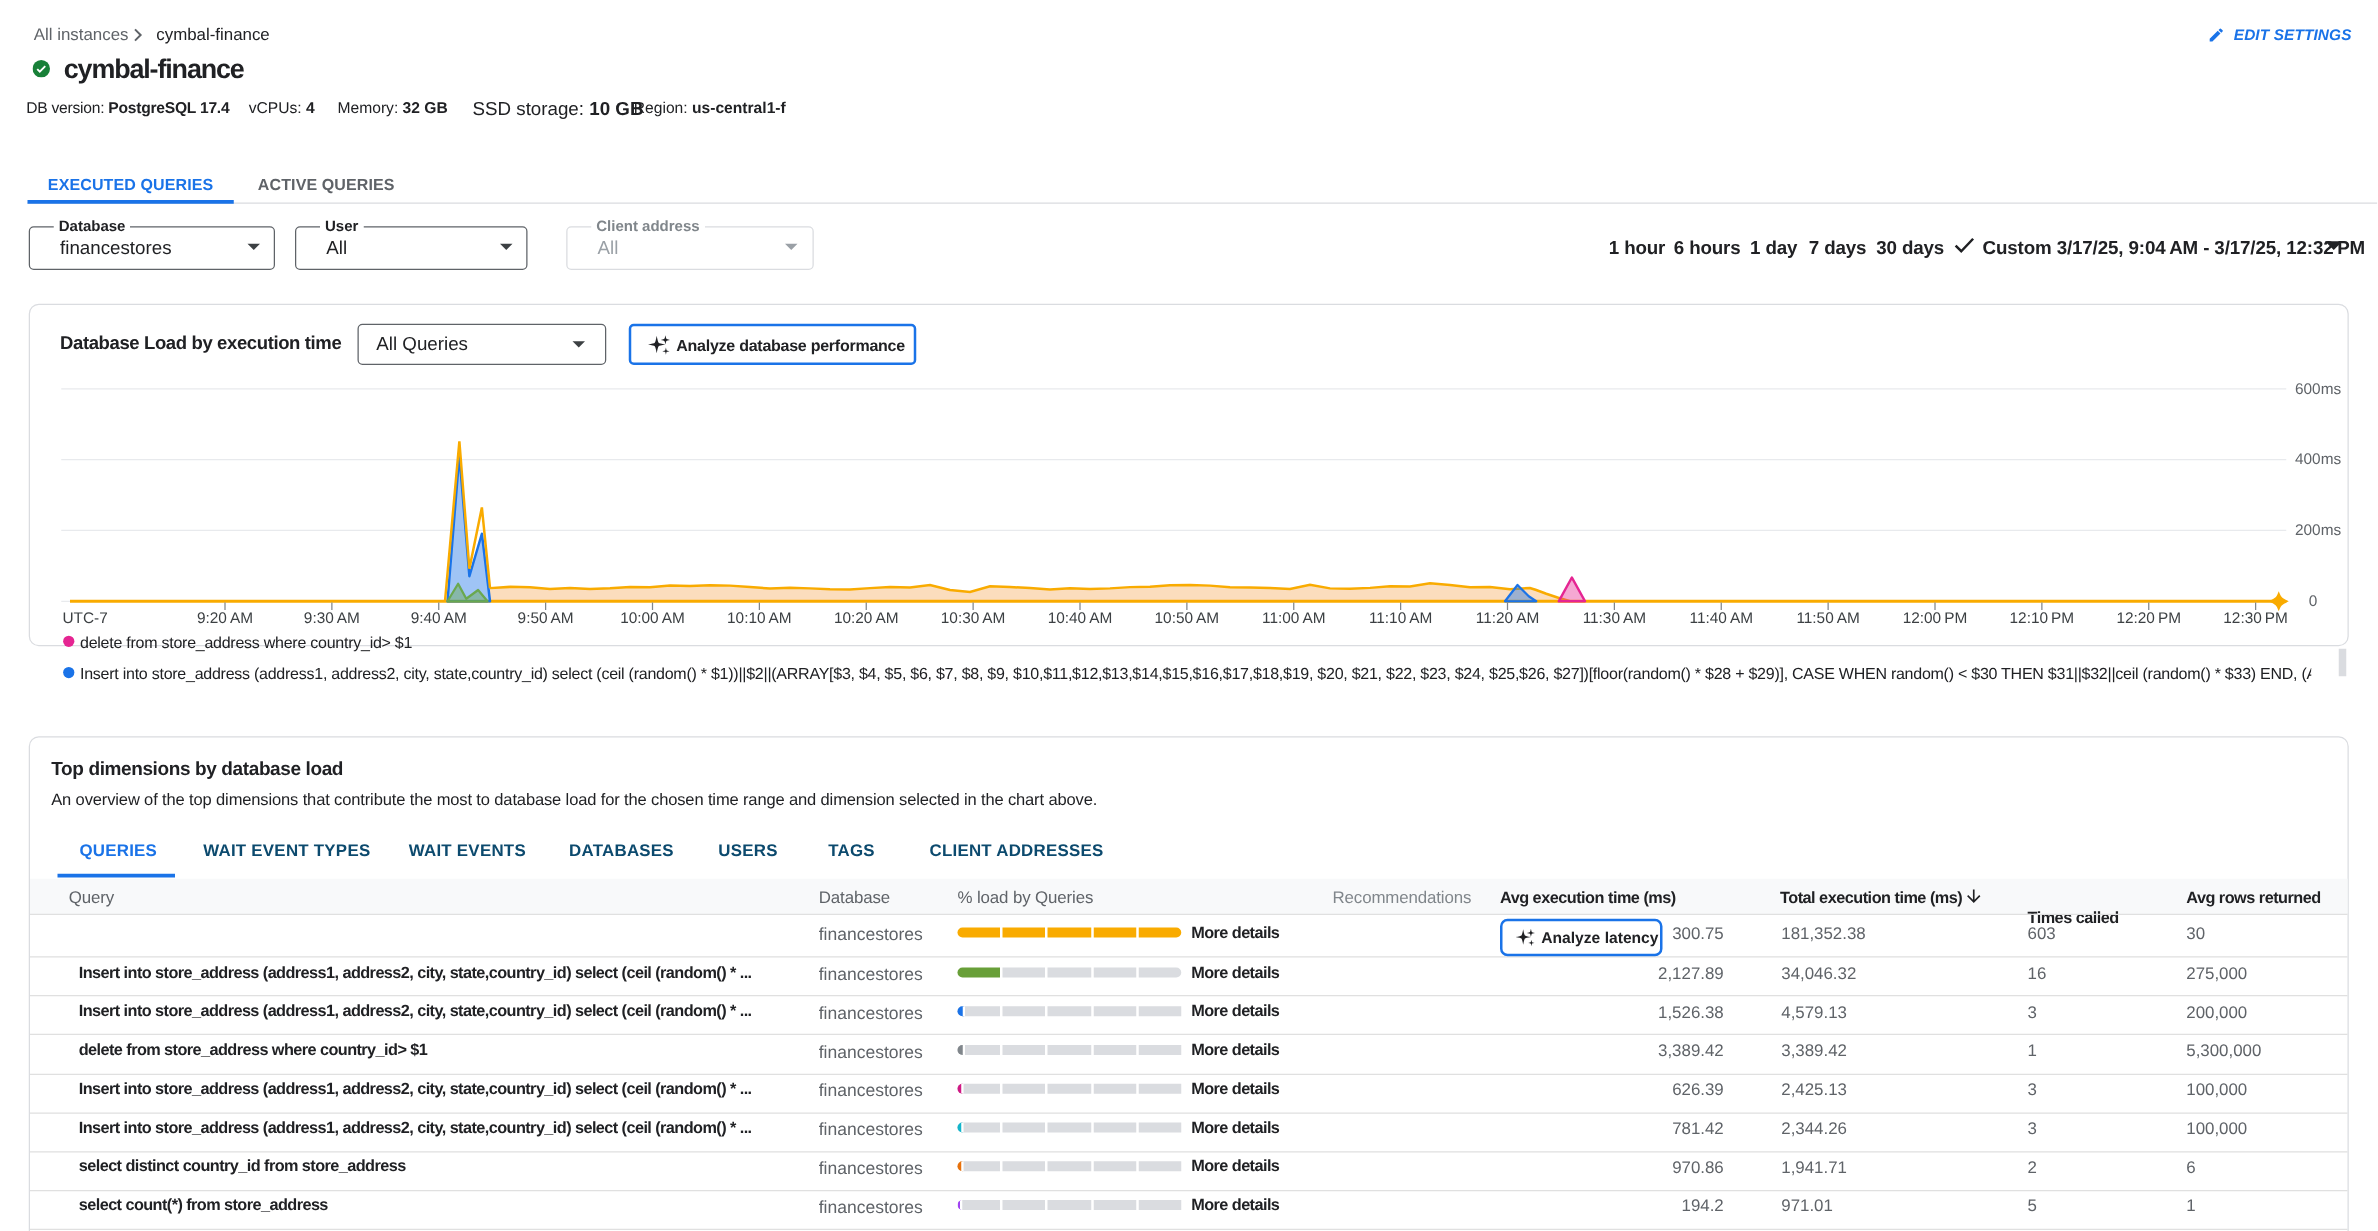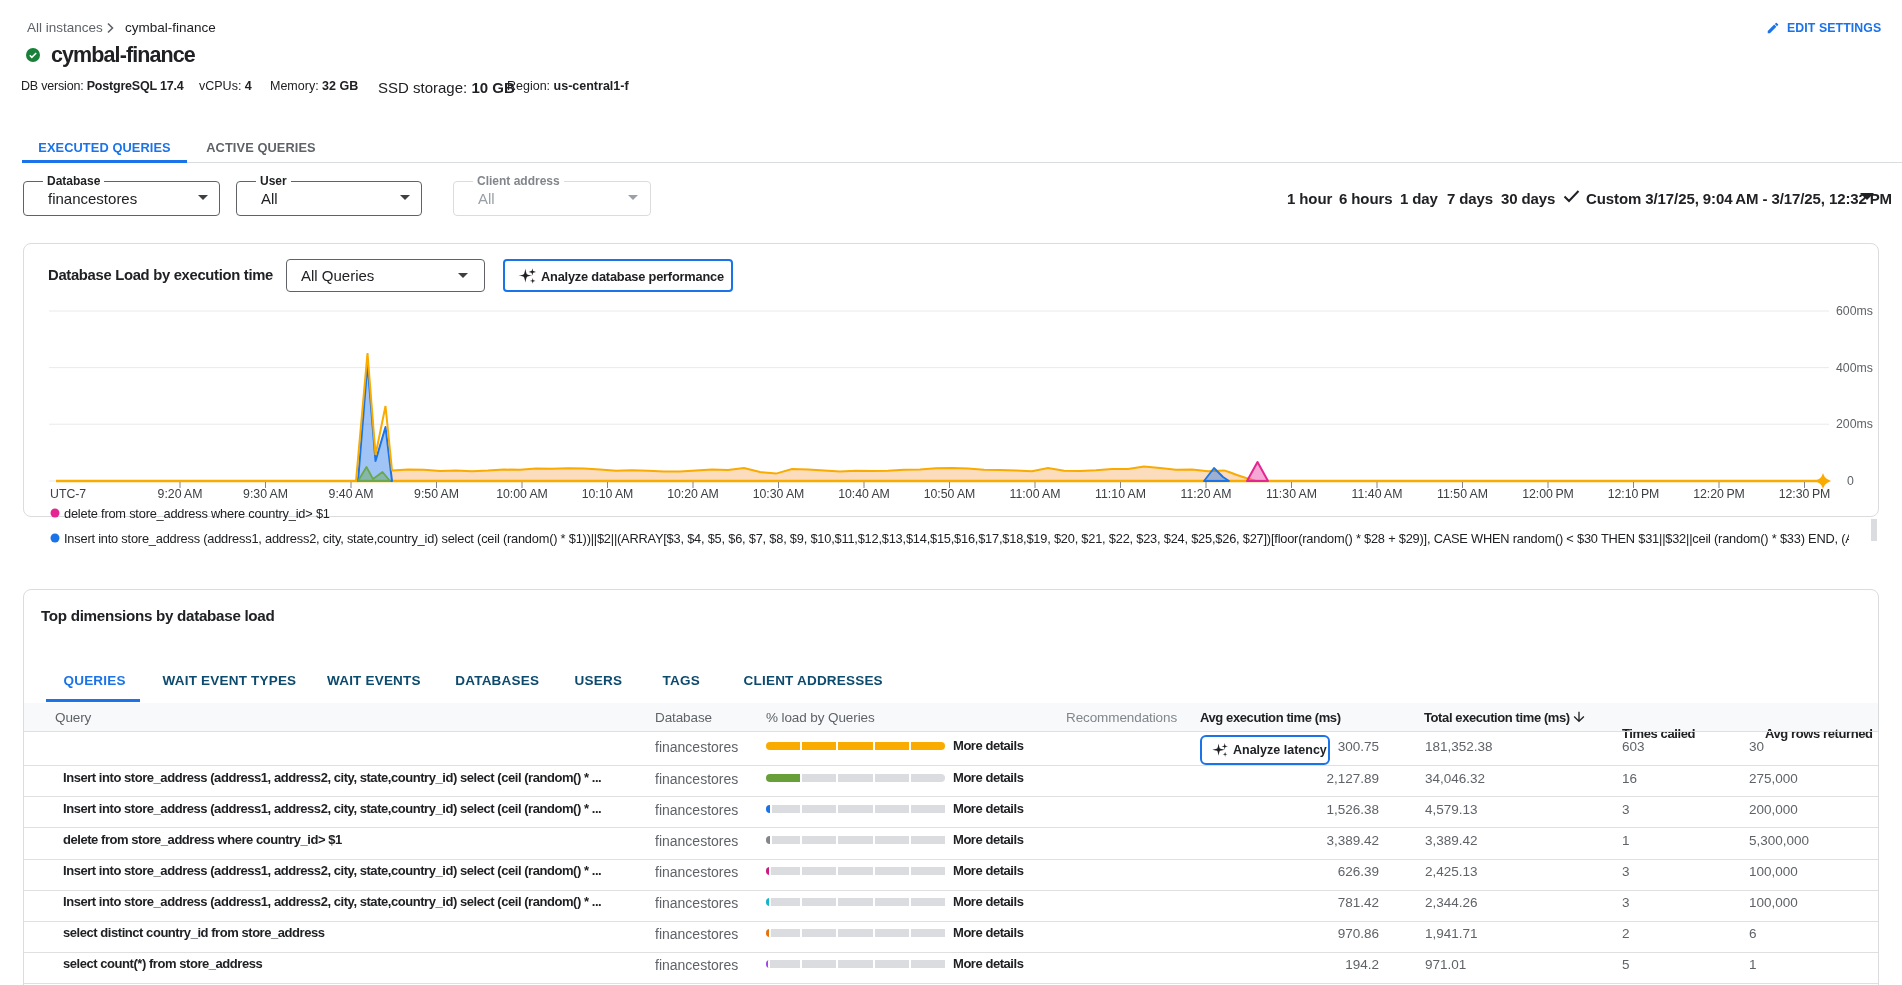--- a/index.html
+++ b/index.html
@@ -44,21 +44,21 @@
 
   <div class="abs" style="left:21px; top:79px; font-size:12.5px; letter-spacing:-0.2px;">DB version: <b>PostgreSQL 17.4</b></div>
   <div class="abs" style="left:199px; top:79px; font-size:12.5px;">vCPUs: <b>4</b></div>
   <div class="abs" style="left:270px; top:79px; font-size:12.5px;">Memory: <b>32 GB</b></div>
   <div class="abs" style="left:378px; top:79px; font-size:15px;">SSD storage: <b>10 GB</b></div>
   <div class="abs" style="left:507px; top:79px; font-size:12.5px;">Region: <b>us-central1-f</b></div>
 
   <svg class="abs" style="left:1766px; top:21px;" width="14" height="14" viewBox="0 0 24 24">
       <path fill="#1a73e8" d="M3 17.25V21h3.75L17.81 9.94l-3.75-3.75L3 17.25zM20.71 7.04a1 1 0 0 0 0-1.41l-2.34-2.34a1 1 0 0 0-1.41 0l-1.83 1.83 3.75 3.75 1.83-1.83z"></path>
     </svg>
-  <div class="abs" style="left:1787px; top:21px; font-size:12.3px; font-weight:700; letter-spacing:.1px; color:#1a73e8;">EDIT SETTINGS</div>
+  <div class="abs" style="left:1787px; top:21px; font-size:12.3px; font-weight:700; letter-spacing:.1px; color:#1a73e8;font-style:italic;">EDIT SETTINGS</div>
 
   <div class="abs" style="left:22px; top:162px; width:1880px; height:1px; background:#dadce0;"></div>
   <div class="abs" style="left:22px; width:165px; top:140px; text-align:center; font-size:12.8px; font-weight:600; letter-spacing:.1px; color:#1a73e8;">EXECUTED QUERIES</div>
   <div class="abs" style="left:22px; width:165px; top:160px; height:3px; background:#1a73e8;"></div>
   <div class="abs" style="left:187px; width:148px; top:140px; text-align:center; font-size:12.8px; font-weight:600; letter-spacing:.1px; color:#5f6368;">ACTIVE QUERIES</div>
 
   <div class="selbox" style="left:23px; top:181px; width:197px; height:35px;"></div>
   <div class="sellabel" style="left:43px; top:175px;">Database</div>
   <div class="abs" style="left:48px; top:190px; font-size:15px;">financestores</div>
   <div class="caret" style="left:198px; top:195px;"></div>
@@ -180,20 +180,21 @@
     <div class="abs" style="left:40px; top:262px; font-size:12.8px; letter-spacing:-0.2px;">delete from store_address where country_id&gt; $1</div>
     <svg class="abs" style="left:23px; top:286px;" width="16" height="16" viewBox="0 0 16 16">
         <circle cx="8" cy="8" r="4.5" fill="#1a73e8"></circle>
       </svg>
     <div class="abs" style="left:40px; top:287px; font-size:12.8px; letter-spacing:-0.2px; white-space:nowrap; width:1785px; overflow:hidden;">Insert into store_address (address1, address2, city, state,country_id) select (ceil (random() * $1))||$2||(ARRAY[$3, $4, $5, $6, $7, $8, $9, $10,$11,$12,$13,$14,$15,$16,$17,$18,$19, $20, $21, $22, $23, $24, $25,$26, $27])[floor(random() * $28 + $29)], CASE WHEN random() &lt; $30 THEN $31||$32||ceil (random() * $33) END, (ARRAY[$34, $35, ...</div>
     <div class="abs" style="left:1847px; top:275px; width:6px; height:22px; background:#dadce0;"></div>
   </div>
 
   <div class="card" style="top:589px; width:1856px; height:420px;">
     <div class="abs" style="left:17px; top:17px; font-size:15.2px; font-weight:700; letter-spacing:-0.3px;">Top dimensions by database load</div>
+    <div class="abs" style="left:17px; top:42px; font-size:13.2px; letter-spacing:-0.1px;">An overview of the top dimensions that contribute the most to database load for the chosen time range and dimension selected in the chart above.</div>
 
     <div class="tabtxt" style="left:39.5px; top:83px; color:#1a73e8;">QUERIES</div>
     <div class="abs" style="left:21.5px; top:109px; width:94px; height:3px; background:#1a73e8;"></div>
     <div class="tabtxt" style="left:138.6px; top:83px;">WAIT EVENT TYPES</div>
     <div class="tabtxt" style="left:303px; top:83px;">WAIT EVENTS</div>
     <div class="tabtxt" style="left:431.3px; top:83px;">DATABASES</div>
     <div class="tabtxt" style="left:550.6px; top:83px;">USERS</div>
     <div class="tabtxt" style="left:638.6px; top:83px;">TAGS</div>
     <div class="tabtxt" style="left:719.6px; top:83px;">CLIENT ADDRESSES</div>
 
@@ -201,21 +202,21 @@
     <div class="hdrcell" style="left:31px; top:120px;">Query</div>
     <div class="hdrcell" style="left:631px; top:120px;">Database</div>
     <div class="hdrcell" style="left:742px; top:120px;">% load by Queries</div>
     <div class="hdrcell" style="left:1042px; top:120px; color:#80868b;">Recommendations</div>
     <div class="hdrbold" style="left:1176px; top:120px;">Avg execution time (ms)</div>
     <div class="hdrbold" style="left:1400px; top:120px;">Total execution time (ms)</div>
     <svg class="abs" style="left:1547px; top:119px;" width="16" height="16" viewBox="0 0 24 24">
         <path fill="#202124" d="M11 4 h2 v12.17 l5.59-5.59 L20 12 l-8 8 -8-8 1.41-1.42 L11 16.17 Z"></path>
       </svg>
     <div class="hdrbold" style="left:1598px; top:136px;">Times called</div>
-    <div class="hdrbold" style="left:1725px; top:136px;margin-left:16px;">Avg rows returned</div>
+    <div class="hdrbold" style="left:1725px; top:120px;">Avg rows returned</div>
 
     <div class="divline" style="top:141px;"></div>
     <div class="divline" style="top:175px;"></div>
     <div class="divline" style="top:206.2px;"></div>
     <div class="divline" style="top:237.4px;"></div>
     <div class="divline" style="top:268.5px;"></div>
     <div class="divline" style="top:299.6px;"></div>
     <div class="divline" style="top:330.7px;"></div>
     <div class="divline" style="top:361.8px;"></div>
     <div class="divline" style="top:392.9px;"></div>

